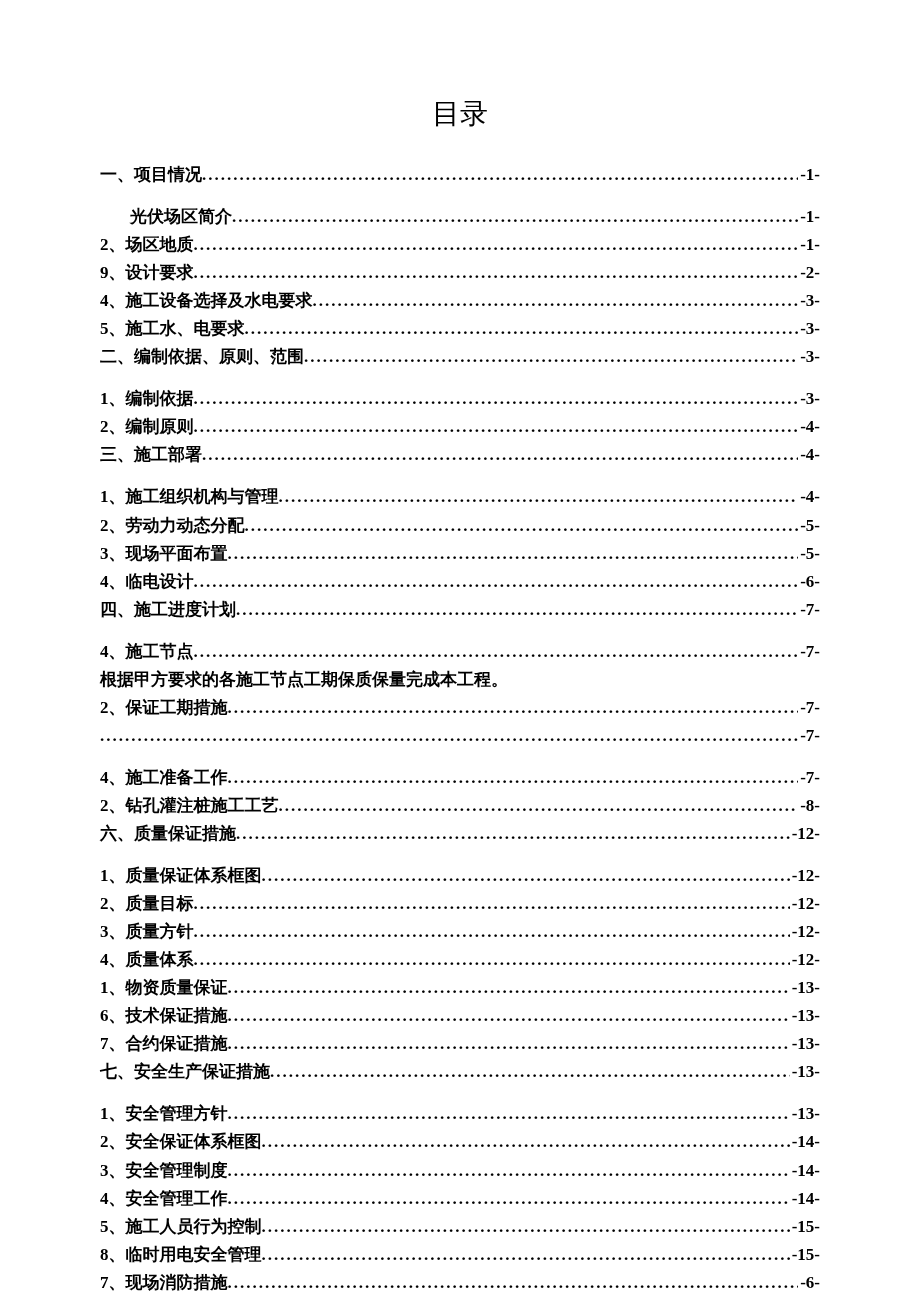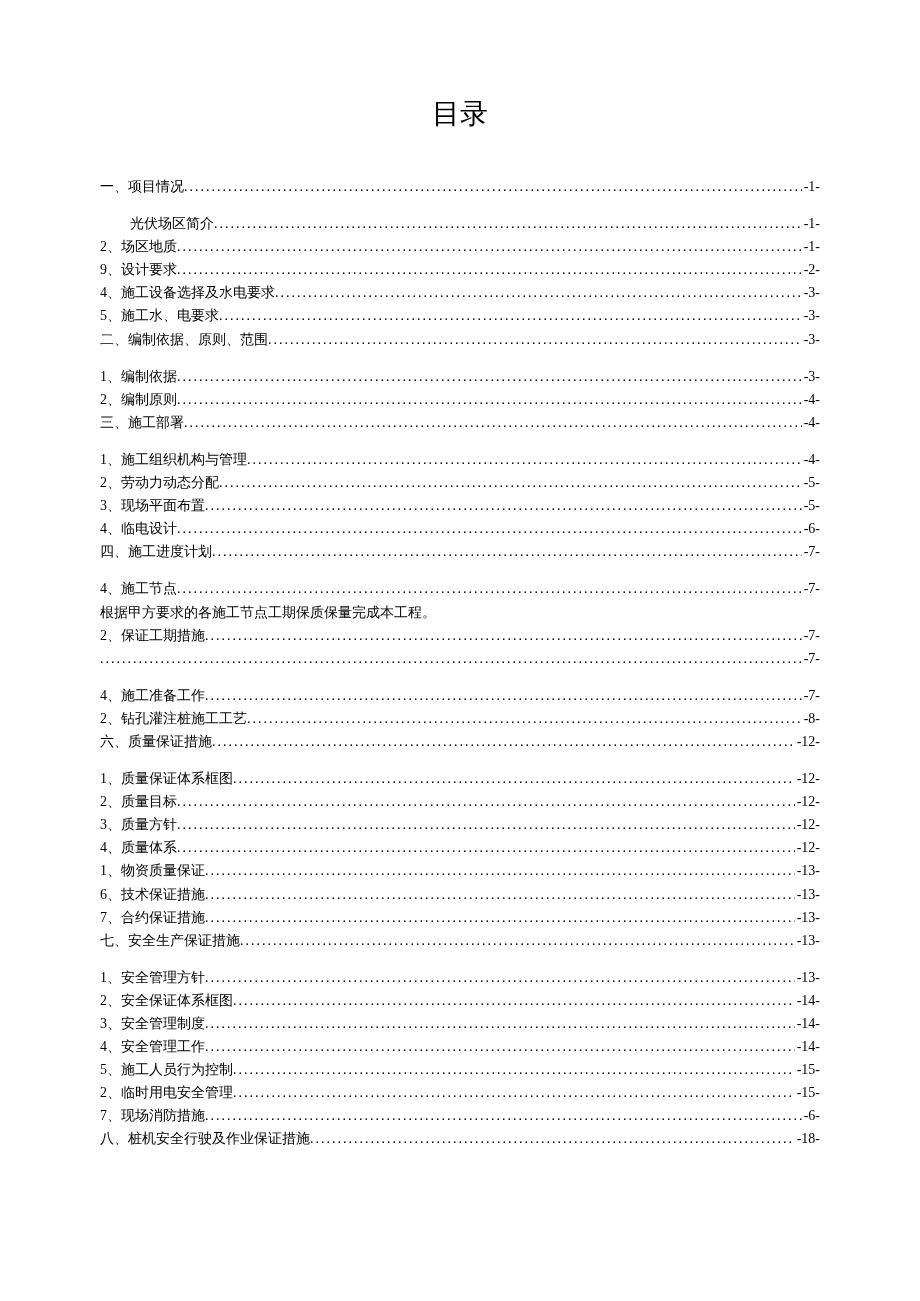--- a/index.html
+++ b/index.html
@@ -8,32 +8,33 @@
       font-family: "SimSun", "宋体", serif;
       width: 920px;
       height: 1301px;
       padding: 95px 100px 60px 100px;
       color: #000;
     }
     .title {
       text-align: center;
       font-size: 28px;
       font-weight: normal;
-      margin-bottom: 42px;
+      margin-bottom: 28px;
       font-family: Liberation Serif, serif;
     }
     .toc-group {
       margin-bottom: 14px;
     }
     .toc-row {
       display: flex;
       align-items: center;
-      font-size: 14px;
+      font-size: 17px;
       line-height: 1.65;
       white-space: nowrap;
+      font-weight: bold;
     }
     .toc-label {
       flex-shrink: 0;
     }
     .indent {
       padding-left: 30px;
     }
     .leader {
       flex: 1 1 auto;
       overflow: hidden;
@@ -246,21 +247,21 @@
         <span class="toc-label">4、安全管理工作</span>
         <span class="leader"></span>
         <span class="page">-14-</span>
       </div>
       <div class="toc-row">
         <span class="toc-label">5、施工人员行为控制</span>
         <span class="leader"></span>
         <span class="page">-15-</span>
       </div>
       <div class="toc-row">
-        <span class="toc-label">2、临时用电安全管理</span>
+        <span class="toc-label">8、临时用电安全管理</span>
         <span class="leader"></span>
         <span class="page">-15-</span>
       </div>
       <div class="toc-row">
         <span class="toc-label">7、现场消防措施</span>
         <span class="leader"></span>
         <span class="page">-6-</span>
       </div>
       <div class="toc-row">
         <span class="toc-label">八、桩机安全行驶及作业保证措施</span>

